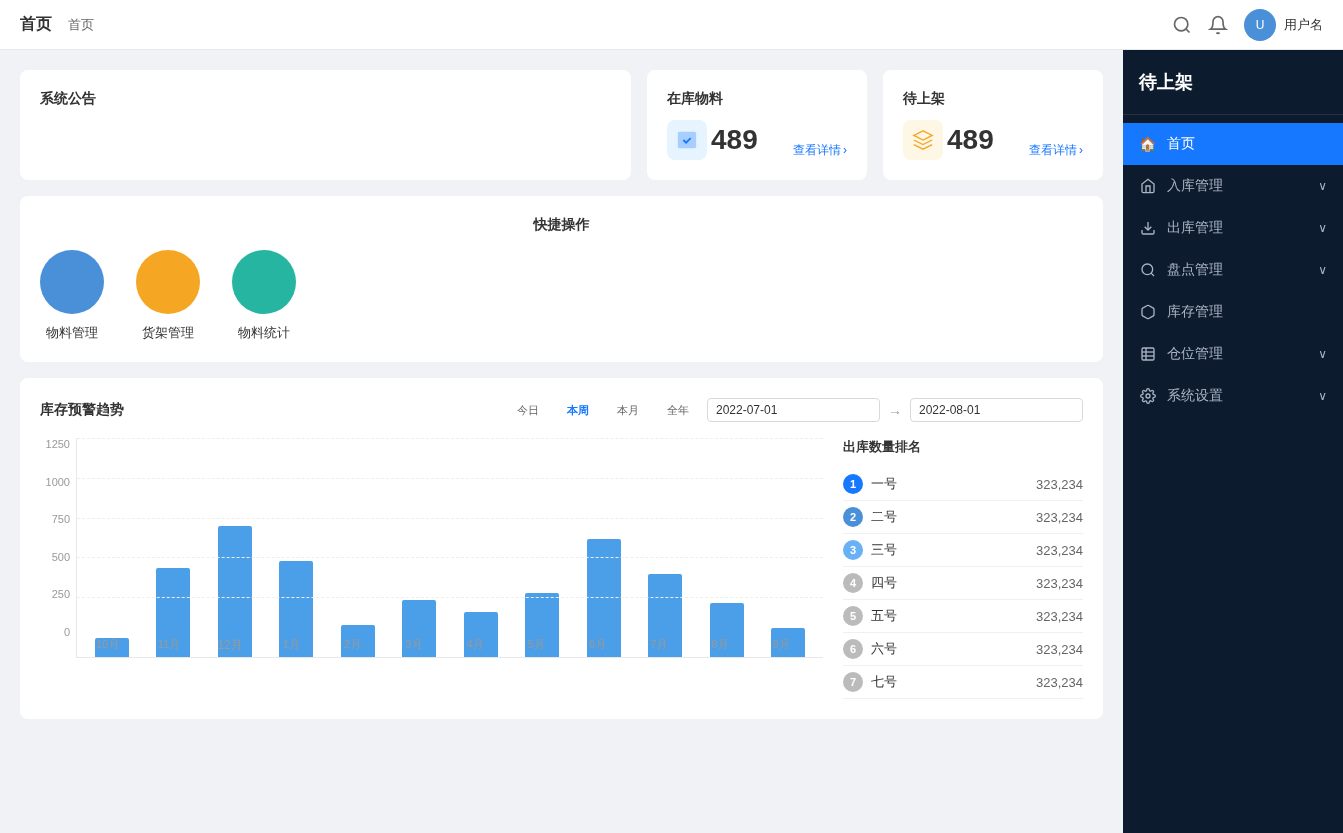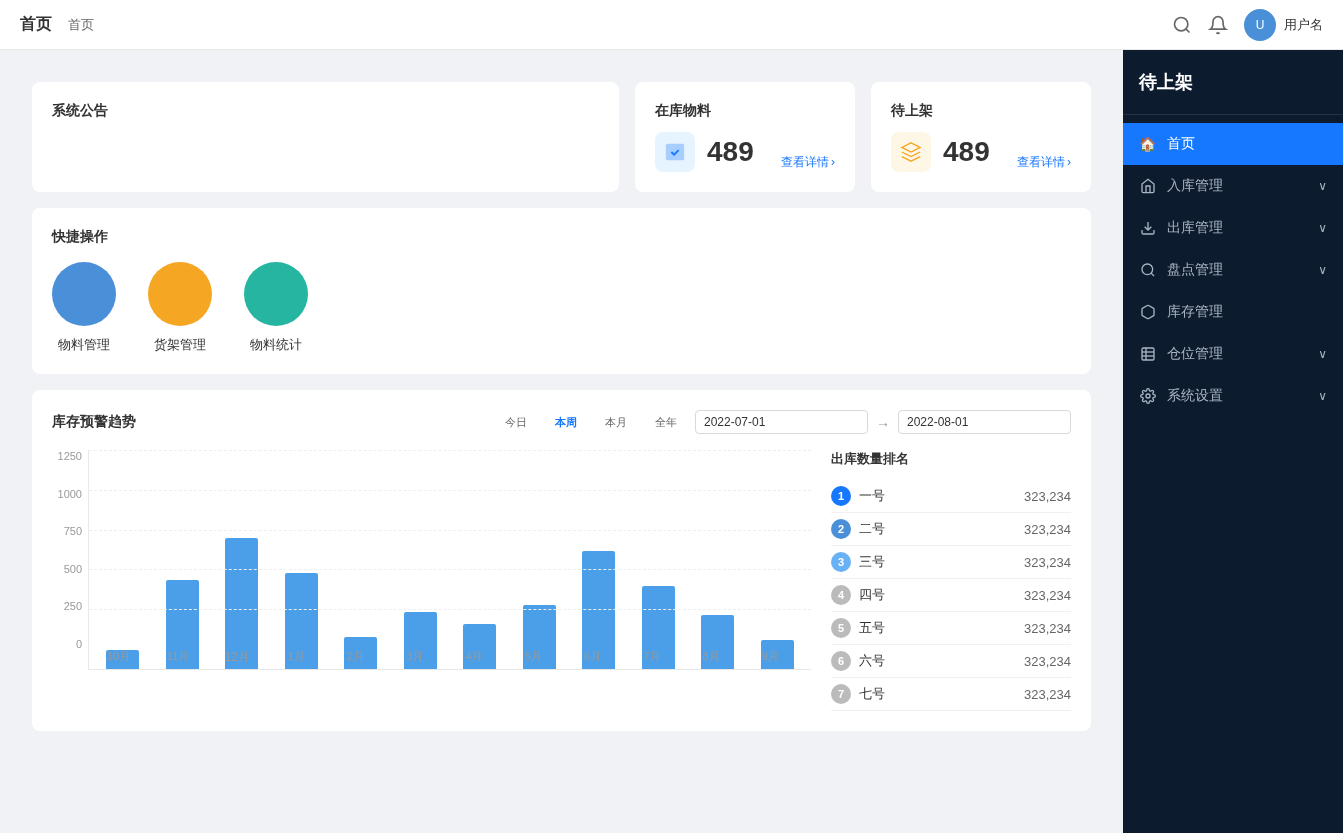--- a/index.html
+++ b/index.html
@@ -22,39 +22,39 @@
     .sidebar { width: 220px; background: #0d1b2e; color: #fff; flex-shrink: 0; }
     .sidebar-header { padding: 20px 16px; font-size: 18px; font-weight: 700; color: #fff; border-bottom: 1px solid rgba(255,255,255,0.1); }
     .sidebar-menu { padding: 8px 0; }
     .sidebar-item { padding: 12px 16px; display: flex; align-items: center; gap: 10px; cursor: pointer; color: #aab4c4; font-size: 14px; transition: background 0.2s; }
     .sidebar-item.active { background: #1677ff; color: #fff; }
     .sidebar-item-icon { width: 18px; height: 18px; flex-shrink: 0; display: flex; align-items: center; justify-content: center; }
     .sidebar-item-label { flex: 1; }
     .sidebar-item-arrow { margin-left: auto; font-size: 12px; }
 
     
-    .content { flex: 1; padding: 32px; overflow: auto; }
+    .content { flex: 1; padding: 20px; overflow: auto; }
 
     
     .cards-row { display: flex; gap: 16px; margin-bottom: 16px; }
     .card { background: #fff; border-radius: 8px; padding: 20px; }
     .card-notice { flex: 1; min-width: 0; }
     .card-stats { width: 220px; flex-shrink: 0; }
     .card-title { font-size: 14px; font-weight: 600; color: #333; margin-bottom: 12px; }
 
     
-    .stats-content { display: flex; align-items: center; gap: 12px; margin-top: 12px; }
+    .stats-content { display: flex; align-items: center; gap: 4px; margin-top: 12px; }
     .stats-icon { width: 40px; height: 40px; border-radius: 8px; display: flex; align-items: center; justify-content: center; font-size: 20px; }
     .stats-icon.blue { background: #e6f4ff; }
     .stats-icon.orange { background: #fff7e6; }
     .stats-number { font-size: 28px; font-weight: 700; color: #333; }
     .stats-link { font-size: 12px; color: #1677ff; cursor: pointer; margin-left: auto; display: flex; align-items: center; gap: 2px; white-space: nowrap; margin-top: 20px; }
 
     
-    .quick-ops { background: #fff; border-radius: 8px; padding: 20px; margin-bottom: 16px; }
+    .quick-ops { background: #fff; border-radius: 8px; padding: 20px; margin-bottom: 16px; text-align: center; }
     .quick-ops-grid { display: flex; gap: 32px; margin-top: 16px; }
     .quick-op-item { display: flex; flex-direction: column; align-items: center; gap: 10px; cursor: pointer; }
     .quick-op-circle { width: 64px; height: 64px; border-radius: 50%; display: flex; align-items: center; justify-content: center; }
     .quick-op-circle.blue { background: #4a90d9; }
     .quick-op-circle.yellow { background: #f5a623; }
     .quick-op-circle.orange { background: #f07030; }
     .quick-op-circle.teal { background: #26b5a0; }
     .quick-op-label { font-size: 13px; color: #333; }
 
     

